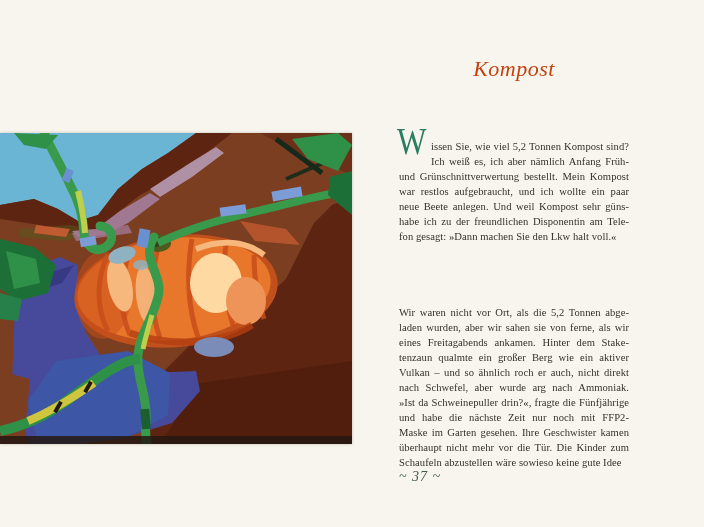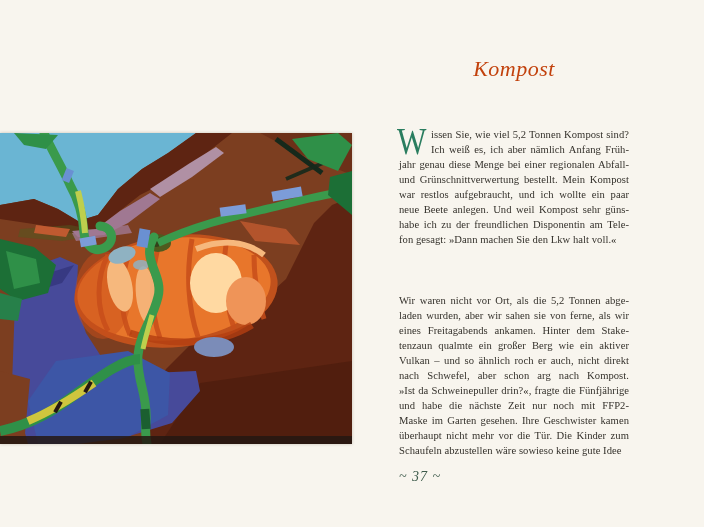--- a/index.html
+++ b/index.html
@@ -19,21 +19,21 @@
   .title{
     position:absolute;left:399px;top:55px;width:230px;height:30px;
     text-align:center;font-style:italic;font-size:22px;line-height:28px;
     color:#c2410c;letter-spacing:.5px;
   }
   .dropcap{
     position:absolute;left:397px;top:126px;width:34px;height:30px;
     font-size:38px;line-height:30px;color:#2a7d5f;
     transform:scale(.82,1);transform-origin:left top;
   }
-  .para{position:absolute;left:399px;width:230px;color:#34312b;}
+  .para{position:absolute;left:399px;width:230px;color:#34312b;margin-top:12px;}
   .p1{top:127px;}
   .p2{top:293px;}
   .line{
     height:15px;font-size:10.6px;line-height:15px;
     text-align:justify;text-align-last:justify;
     white-space:normal;letter-spacing:.05px;
   }
   .line.indent{margin-left:32px;}
   .line.last{text-align-last:left;}
   .folio{
@@ -143,35 +143,34 @@
     </svg>
   </div>
 
   <div class="title">Kompost</div>
 
   <div class="dropcap">W</div>
 
   <div class="para p1">
     <div class="line indent">issen Sie, wie viel 5,2 Tonnen Kompost sind?</div>
     <div class="line indent">Ich weiß es, ich aber nämlich Anfang Früh-</div>
-    <div class="line">jahr genau diese Menge bei einer regionalen Abfall-</div>
     <div class="line">und Grünschnittverwertung bestellt. Mein Kompost</div>
     <div class="line">war restlos aufgebraucht, und ich wollte ein paar</div>
     <div class="line">neue Beete anlegen. Und weil Kompost sehr güns-</div>
     <div class="line">habe ich zu der freundlichen Disponentin am Tele-</div>
     <div class="line last">fon gesagt: »Dann machen Sie den Lkw halt voll.«</div>
   </div>
 
   <div class="para p2">
     <div class="line">Wir waren nicht vor Ort, als die 5,2 Tonnen abge-</div>
     <div class="line">laden wurden, aber wir sahen sie von ferne, als wir</div>
     <div class="line">eines Freitagabends ankamen. Hinter dem Stake-</div>
     <div class="line">tenzaun qualmte ein großer Berg wie ein aktiver</div>
     <div class="line">Vulkan – und so ähnlich roch er auch, nicht direkt</div>
-    <div class="line">nach Schwefel, aber schon arg nach Kompost.</div>
+    <div class="line">nach Schwefel, aber wurde arg nach Ammoniak.</div>
     <div class="line">»Ist da Schweinepuller drin?«, fragte die Fünfjährige</div>
     <div class="line">und habe die nächste Zeit nur noch mit FFP2-</div>
     <div class="line">Maske im Garten gesehen. Ihre Geschwister kamen</div>
     <div class="line">überhaupt nicht mehr vor die Tür. Die Kinder zum</div>
     <div class="line last">Schaufeln abzustellen wäre sowieso keine gute Idee</div>
   </div>
 
   <div class="folio">~ 37 ~</div>
 
 </div>

